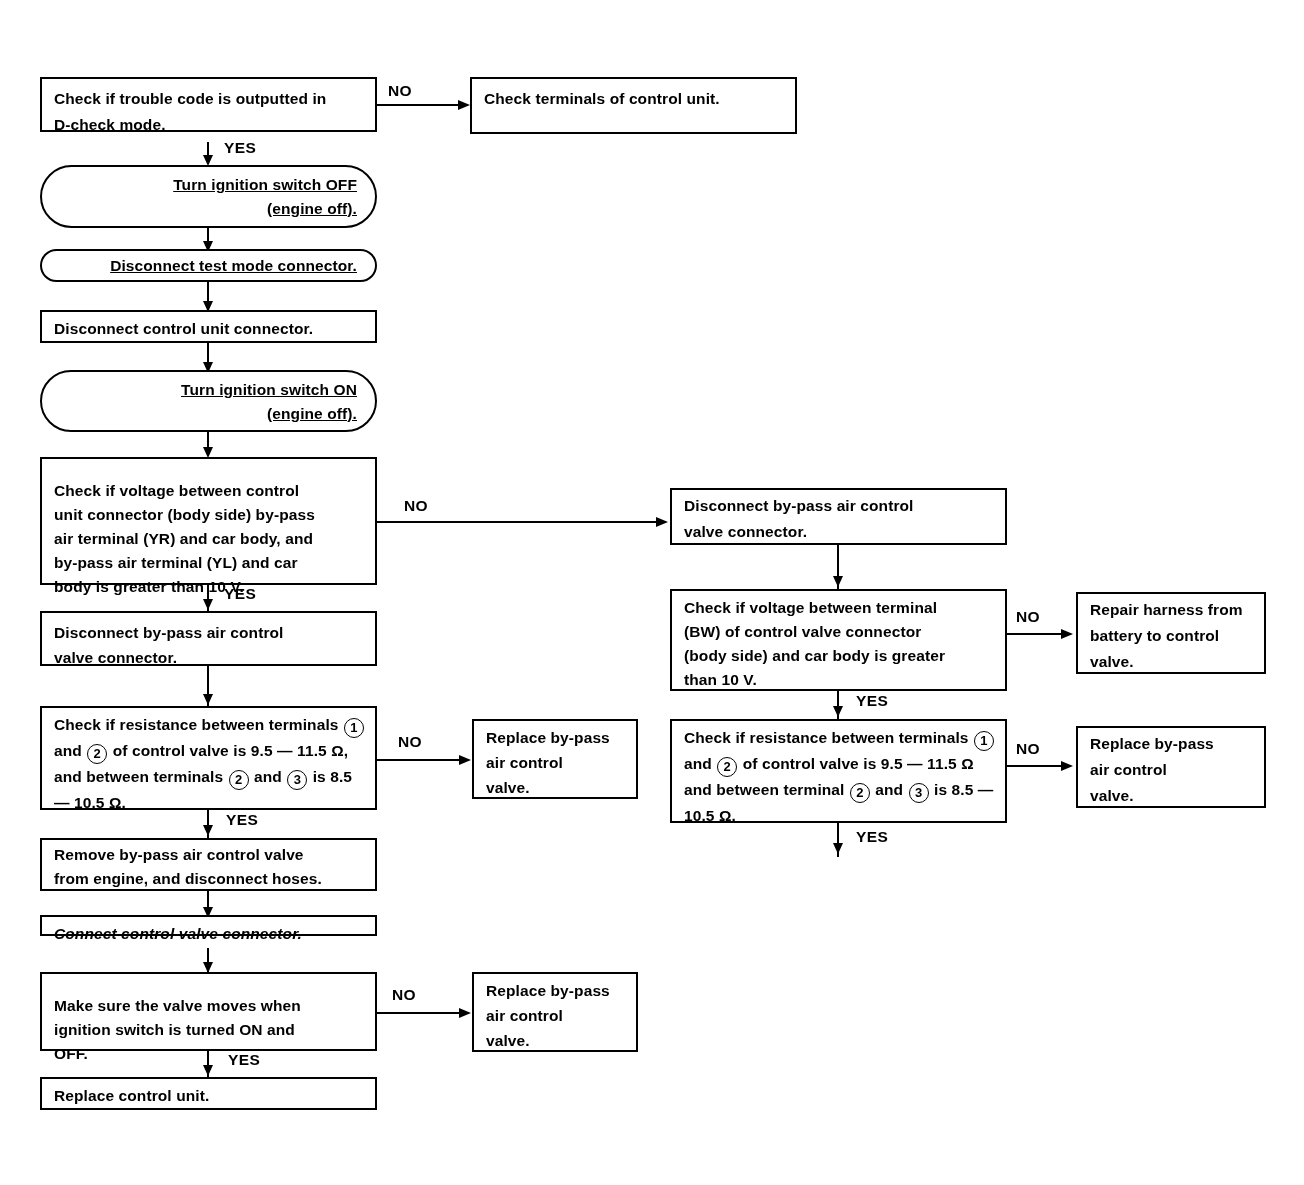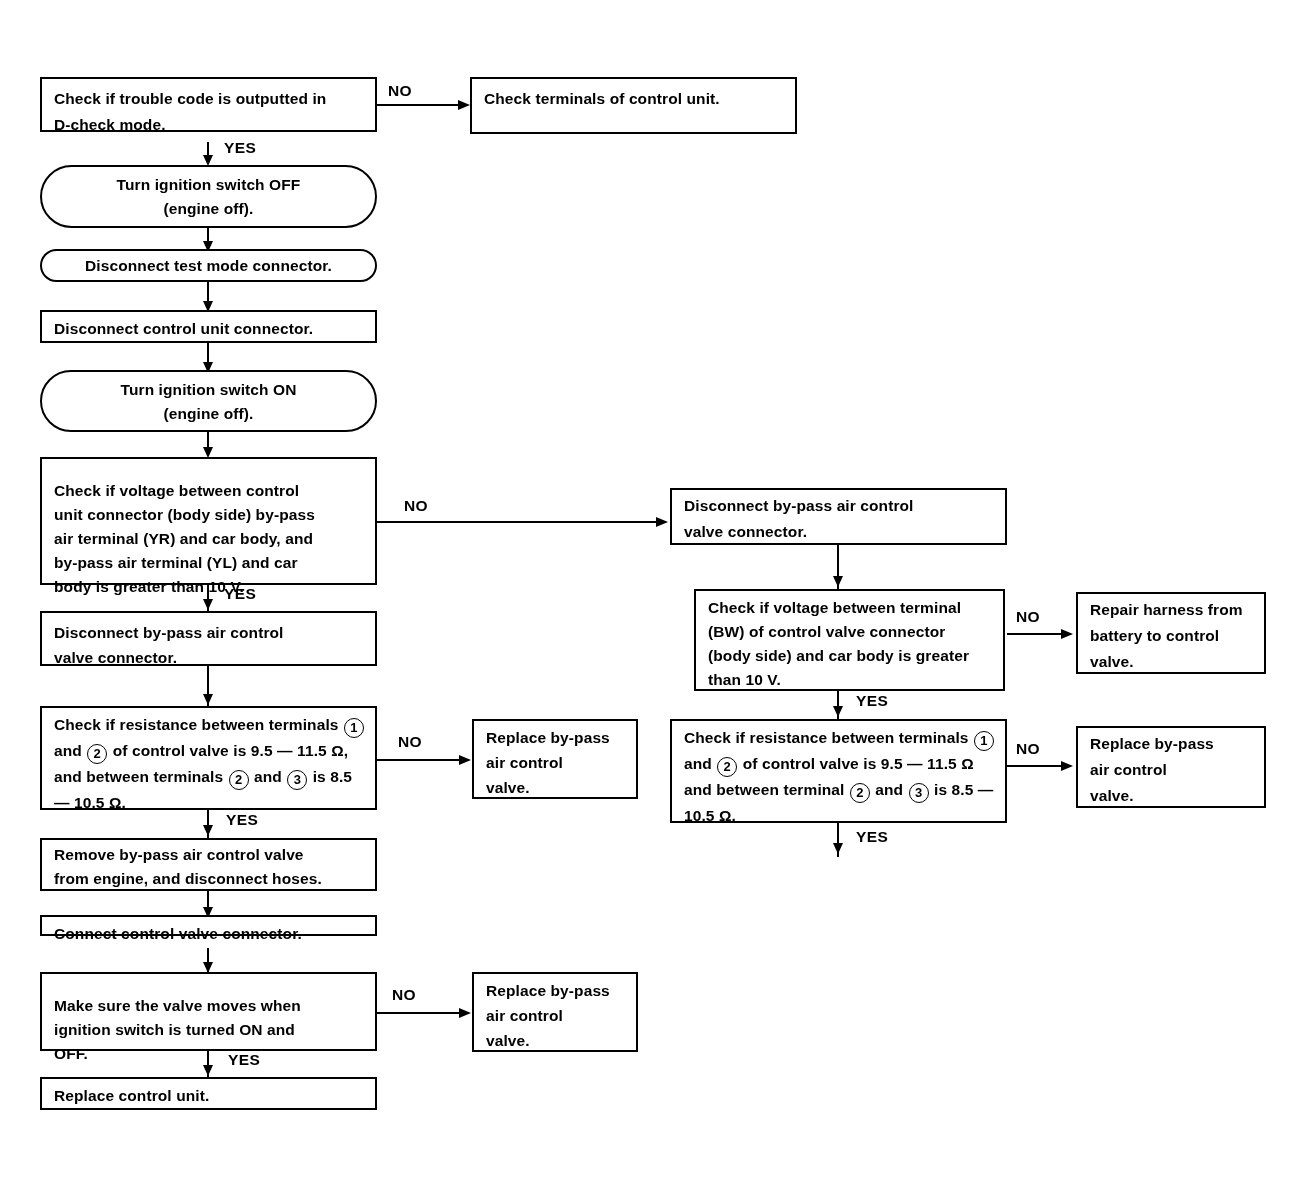--- a/index.html
+++ b/index.html
@@ -23,23 +23,24 @@
     color: #000000;
     font-size: 15.5px;
     font-weight: bold;
     line-height: 26px;
     padding: 7px 10px 7px 12px;
     letter-spacing: 0.1px;
     white-space: pre-line;
   }
   .node.rounded {
     border-radius: 34px;
-    text-align: center;
+    text-align: right;
     padding-left: 18px;
     padding-right: 18px;
+    text-decoration: underline;
   }
   .vline {
     position: absolute;
     width: 2px;
     background: #000000;
   }
   .hline {
     position: absolute;
     height: 2px;
     background: #000000;
@@ -160,21 +161,21 @@
   <div class="vline" style="left:207px; top:810px; width:2px; height:28px;"></div>
   <div class="arrow-down" style="left:203px; top:825px;"></div>
   <div class="edge-label" style="left:226px; top:811px;">YES</div>
 
   <div class="node" style="left:40px; top:838px; width:337px; height:53px; line-height:24px; padding-top:3px;">Remove by-pass air control valve
 from engine, and disconnect hoses.</div>
 
   <div class="vline" style="left:207px; top:891px; width:2px; height:26px;"></div>
   <div class="arrow-down" style="left:203px; top:907px;"></div>
 
-  <div class="node" style="left:40px; top:915px; width:337px; height:21px; line-height:20px;">Connect control valve connector.</div>
+  <div class="node" style="left:40px; top:915px; width:337px; height:21px; line-height:20px;font-style:italic;">Connect control valve connector.</div>
 
   <div class="vline" style="left:207px; top:948px; width:2px; height:24px;"></div>
   <div class="arrow-down" style="left:203px; top:962px;"></div>
 
   <div class="node" style="left:40px; top:972px; width:337px; height:79px; line-height:24px; padding-top:20px;">Make sure the valve moves when
 ignition switch is turned ON and
 OFF.</div>
 
   <div class="hline" style="left:377px; top:1012px; width:85px;"></div>
   <div class="arrow-right" style="left:459px; top:1008px;"></div>
@@ -189,21 +190,21 @@
   <div class="edge-label" style="left:228px; top:1051px;">YES</div>
 
   <div class="node" style="left:40px; top:1077px; width:337px; height:33px; line-height:20px;">Replace control unit.</div>
 
   <div class="node" style="left:670px; top:488px; width:337px; height:57px; line-height:26px; padding-top:3px;">Disconnect by-pass air control
 valve connector.</div>
 
   <div class="vline" style="left:837px; top:545px; width:2px; height:44px;"></div>
   <div class="arrow-down" style="left:833px; top:576px;"></div>
 
-  <div class="node" style="left:670px; top:589px; width:311px; height:102px; line-height:24px; padding-top:5px;margin-left:24px;">Check if voltage between terminal
+  <div class="node" style="left:670px; top:589px; width:337px; height:102px; line-height:24px; padding-top:5px;">Check if voltage between terminal
 (BW) of control valve connector
 (body side) and car body is greater
 than 10 V.</div>
 
   <div class="hline" style="left:1007px; top:633px; width:63px;"></div>
   <div class="arrow-right" style="left:1061px; top:629px;"></div>
   <div class="edge-label" style="left:1016px; top:608px;">NO</div>
 
   <div class="node" style="left:1076px; top:592px; width:190px; height:82px; line-height:26px; padding-top:3px;">Repair harness from
 battery to control

